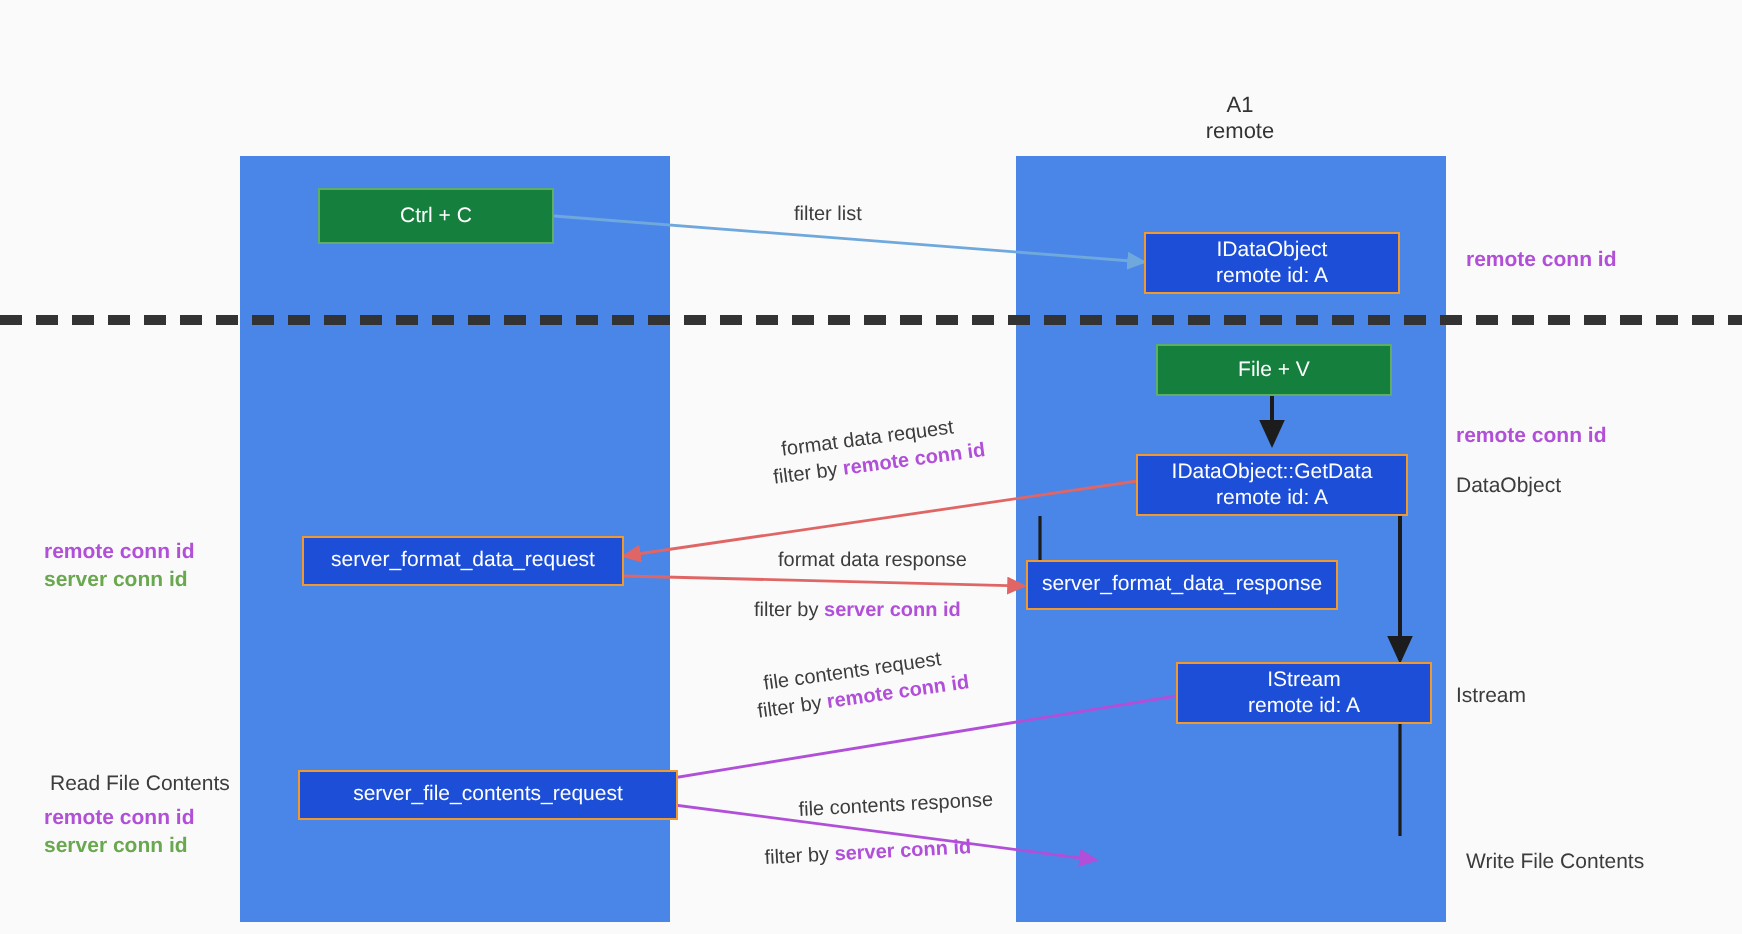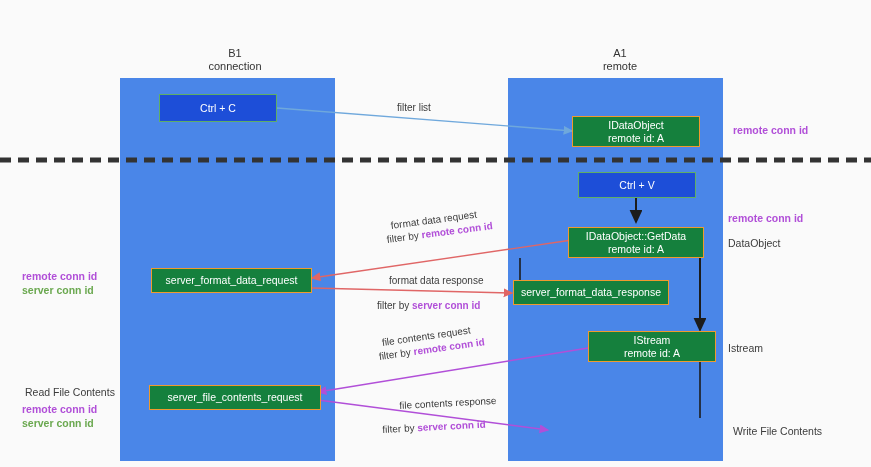--- a/index.html
+++ b/index.html
@@ -18,22 +18,22 @@
   }
   .title{
     position:absolute;left:0;top:8px;width:871px;text-align:center;
     color:#3c3c3c;font-size:15px;line-height:19px;white-space:pre-line;
   }
   .node{
     position:absolute;box-sizing:border-box;
     display:flex;flex-direction:column;align-items:center;justify-content:center;
     color:#ffffff;font-size:10.5px;line-height:13px;text-align:center;
   }
-  .node.green{background:#1d4ed8;border:1px solid #5fae66;}
-  .node.orange{background:#15803d;border:1px solid #f09a2e;}
+  .node.green{background:#15803d;border:1px solid #5fae66;}
+  .node.orange{background:#1d4ed8;border:1px solid #f09a2e;}
   .node span{display:block;pointer-events:none;}
   .edge-label{
     position:absolute;color:#3c3c3c;font-size:10px;line-height:14px;
     white-space:nowrap;
   }
   .edge-label .hl-remote{color:#b14fd8;font-weight:bold;}
   .edge-label .hl-server{color:#b14fd8;font-weight:bold;}
   .side-label{
     position:absolute;font-size:10.5px;line-height:14px;white-space:pre-line;
   }
@@ -44,22 +44,20 @@
   .side-stack .remote{color:#b14fd8;font-weight:bold;}
   .side-stack .server{color:#6aa84f;font-weight:bold;}
   svg.overlay{position:absolute;left:0;top:0;width:871px;height:467px;pointer-events:none;}
 </style>
 </head>
 <body>
 
 <div id="stage">
 
 
-  <div class="lane-title" style="left:125px;top:47px;width:220px;">B1
-connection</div>
   <div class="lane-title" style="left:510px;top:47px;width:220px;">A1
 remote</div>
 
   <div class="lane" style="left:120px;top:78px;width:215px;height:383px;"></div>
   <div class="lane" style="left:508px;top:78px;width:215px;height:383px;"></div>
 
   <svg class="overlay" viewBox="0 0 871 467">
     <defs>
       <marker id="ahBlue" markerWidth="7" markerHeight="7" refX="6" refY="3.2" orient="auto">
         <path d="M0,0 L7,3.2 L0,6.4 z" fill="#6fa8dc"></path>
@@ -99,42 +97,42 @@
   <div class="node green" style="left:159px;top:94px;width:118px;height:28px;">
     <span>Ctrl + C</span>
   </div>
 
   <div class="node orange" style="left:572px;top:116px;width:128px;height:31px;">
     <span>IDataObject</span>
     <span>remote id: A</span>
   </div>
 
   <div class="node green" style="left:578px;top:172px;width:118px;height:26px;">
-    <span>Ctrl + V</span>
+    <span>File + V</span>
   </div>
 
   <div class="node orange" style="left:568px;top:227px;width:136px;height:31px;">
     <span>IDataObject::GetData</span>
     <span>remote id: A</span>
   </div>
 
   <div class="node orange" style="left:513px;top:280px;width:156px;height:25px;">
     <span>server_format_data_response</span>
   </div>
 
   <div class="node orange" style="left:151px;top:268px;width:161px;height:25px;">
     <span>server_format_data_request</span>
   </div>
 
   <div class="node orange" style="left:588px;top:331px;width:128px;height:31px;">
     <span>IStream</span>
     <span>remote id: A</span>
   </div>
 
-  <div class="node orange" style="left:149px;top:385px;width:172px;height:25px;">
+  <div class="node orange" style="left:149px;top:385px;width:190px;height:25px;">
     <span>server_file_contents_request</span>
   </div>
 
 
   <div class="edge-label" style="left:397px;top:101px;">filter list</div>
 
   <div class="edge-label" style="left:390px;top:219px;transform:rotate(-7.5deg);transform-origin:left top;">format data request</div>
   <div class="edge-label" style="left:386px;top:233px;transform:rotate(-7.5deg);transform-origin:left top;">
     <span>filter by </span><span class="hl-remote">remote conn id</span>
   </div>

